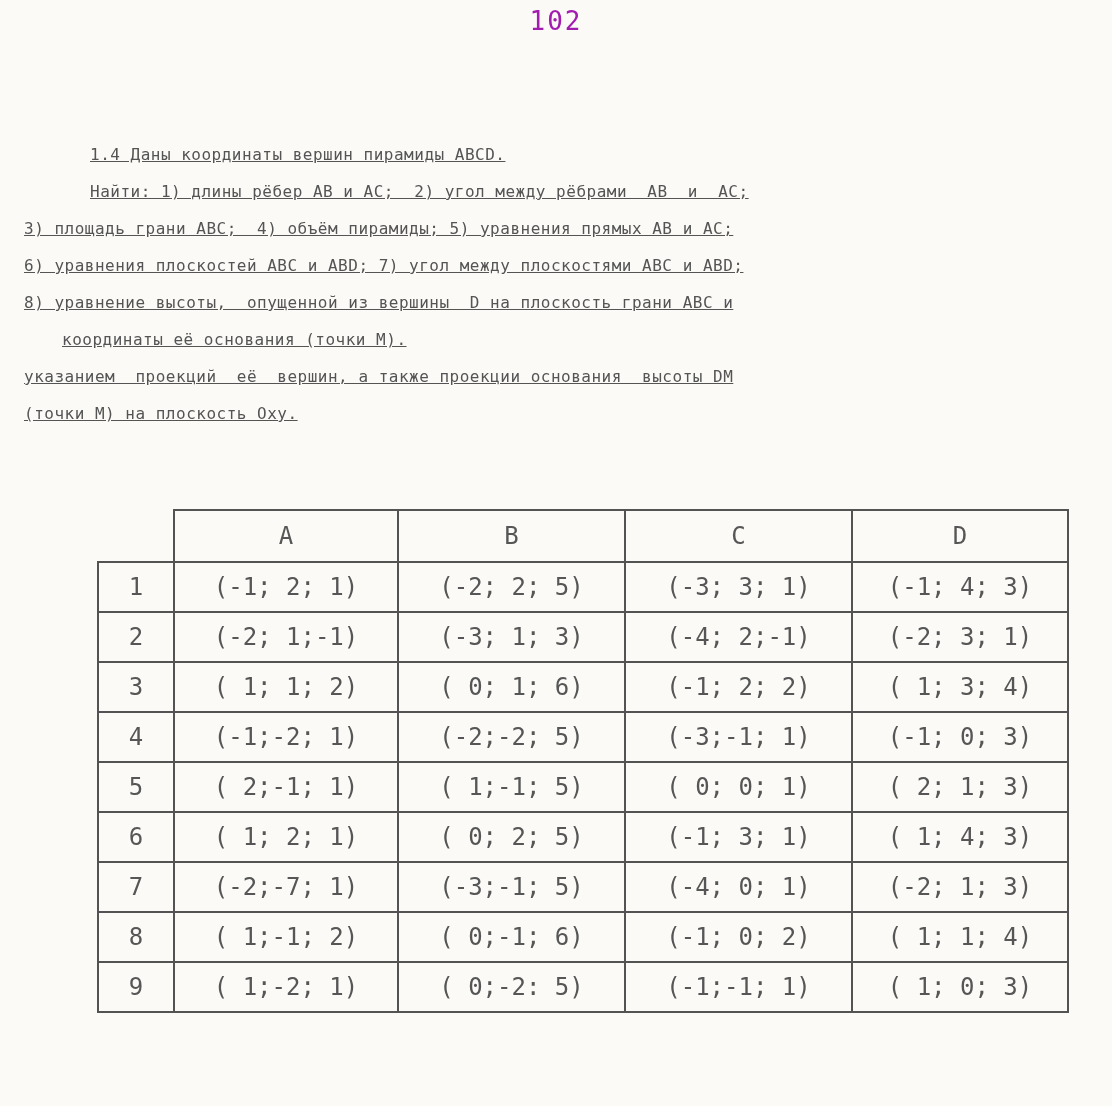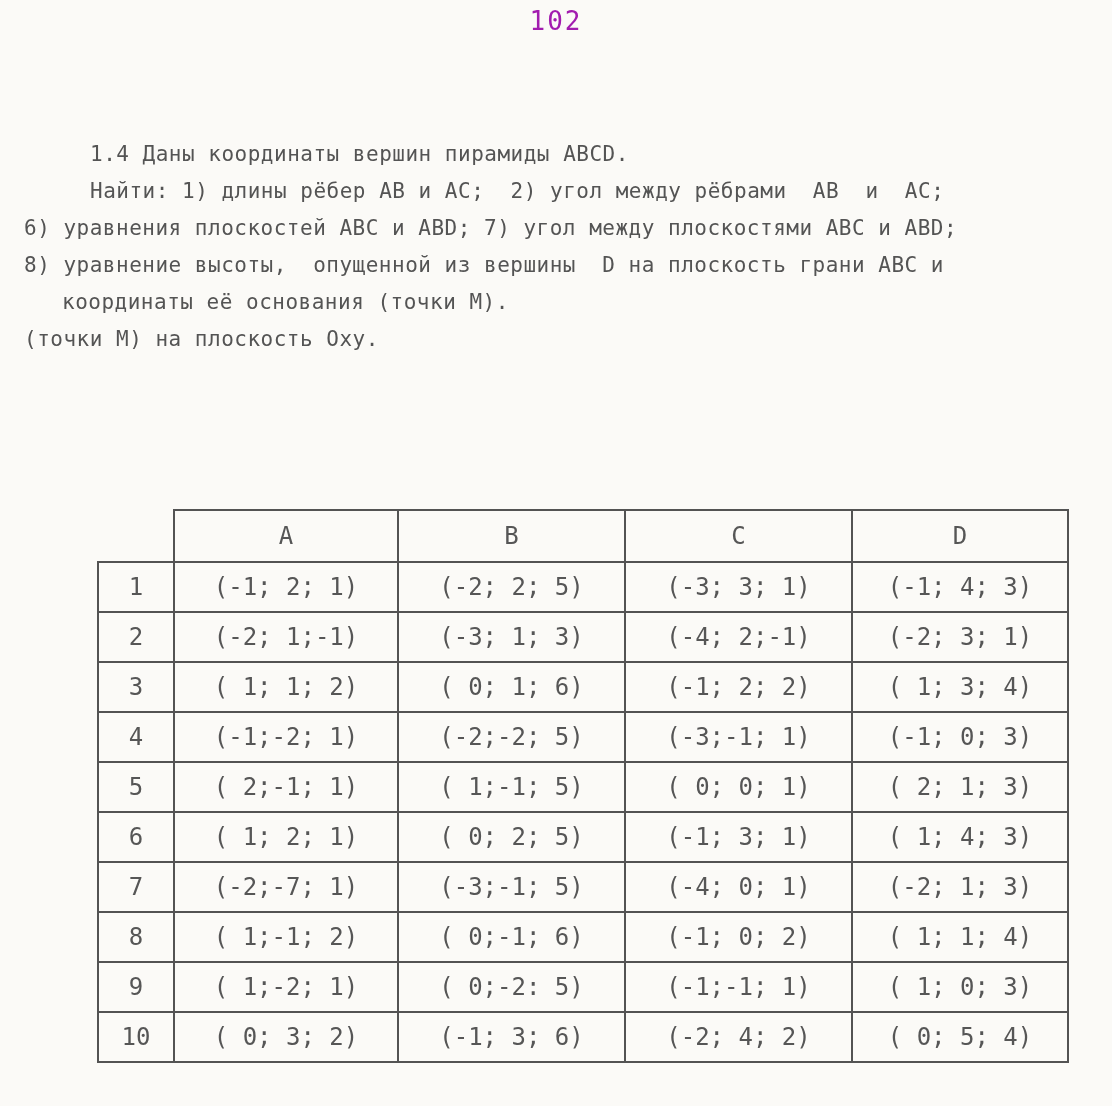--- a/index.html
+++ b/index.html
@@ -27,23 +27,24 @@
     text-align: center;
     font-size: 26px;
     letter-spacing: 2px;
     color: #a21caf;
   }
   .problem {
     position: absolute;
     top: 136px;
     left: 24px;
     width: 1070px;
-    font-size: 21px;
+    font-size: 16px;
     line-height: 37px;
     letter-spacing: 0.5px;
+    text-decoration: underline;
   }
   .tline {
     white-space: pre;
   }
   .ind { padding-left: 66px; }
   .ind-sm { padding-left: 38px; }
 
   table.coords {
     position: absolute;
     left: 97px;
@@ -76,23 +77,25 @@
 </head>
 <body>
 
 <div class="page">
 
   <div class="page-number">102</div>
 
   <div class="problem">
     <div class="tline ind">1.4 Даны координаты вершин пирамиды ABCD.</div>
     <div class="tline ind">Найти: 1) длины рёбер AB и AC;  2) угол между рёбрами  AB  и  AC;</div>
+    <div class="tline">3) площадь грани ABC;  4) объём пирамиды; 5) уравнения прямых AB и AC;</div>
     <div class="tline">6) уравнения плоскостей ABC и ABD; 7) угол между плоскостями ABC и ABD;</div>
     <div class="tline">8) уравнение высоты,  опущенной из вершины  D на плоскость грани ABC и</div>
     <div class="tline ind-sm">координаты её основания (точки M).</div>
+    <div class="tline">указанием  проекций  её  вершин, а также проекции основания  высоты DM</div>
     <div class="tline">(точки M) на плоскость Oxy.</div>
   </div>
 
   <table class="coords">
     <colgroup>
       <col class="c-num">
         <col class="c-a">
         <col class="c-b">
         <col class="c-c">
         <col class="c-d">
@@ -161,23 +164,16 @@
       <td>(-1; 0; 2)</td>
       <td>( 1; 1; 4)</td>
     </tr>
     <tr class="brow">
       <td>9</td>
       <td>( 1;-2; 1)</td>
       <td>( 0;-2: 5)</td>
       <td>(-1;-1; 1)</td>
       <td>( 1; 0; 3)</td>
     </tr>
-    <tr class="brow">
-      <td>10</td>
-      <td>( 0; 3; 2)</td>
-      <td>(-1; 3; 6)</td>
-      <td>(-2; 4; 2)</td>
-      <td>( 0; 5; 4)</td>
-    </tr>
   </tbody>
     </table>
 
 </div>
 
 </body></html>

